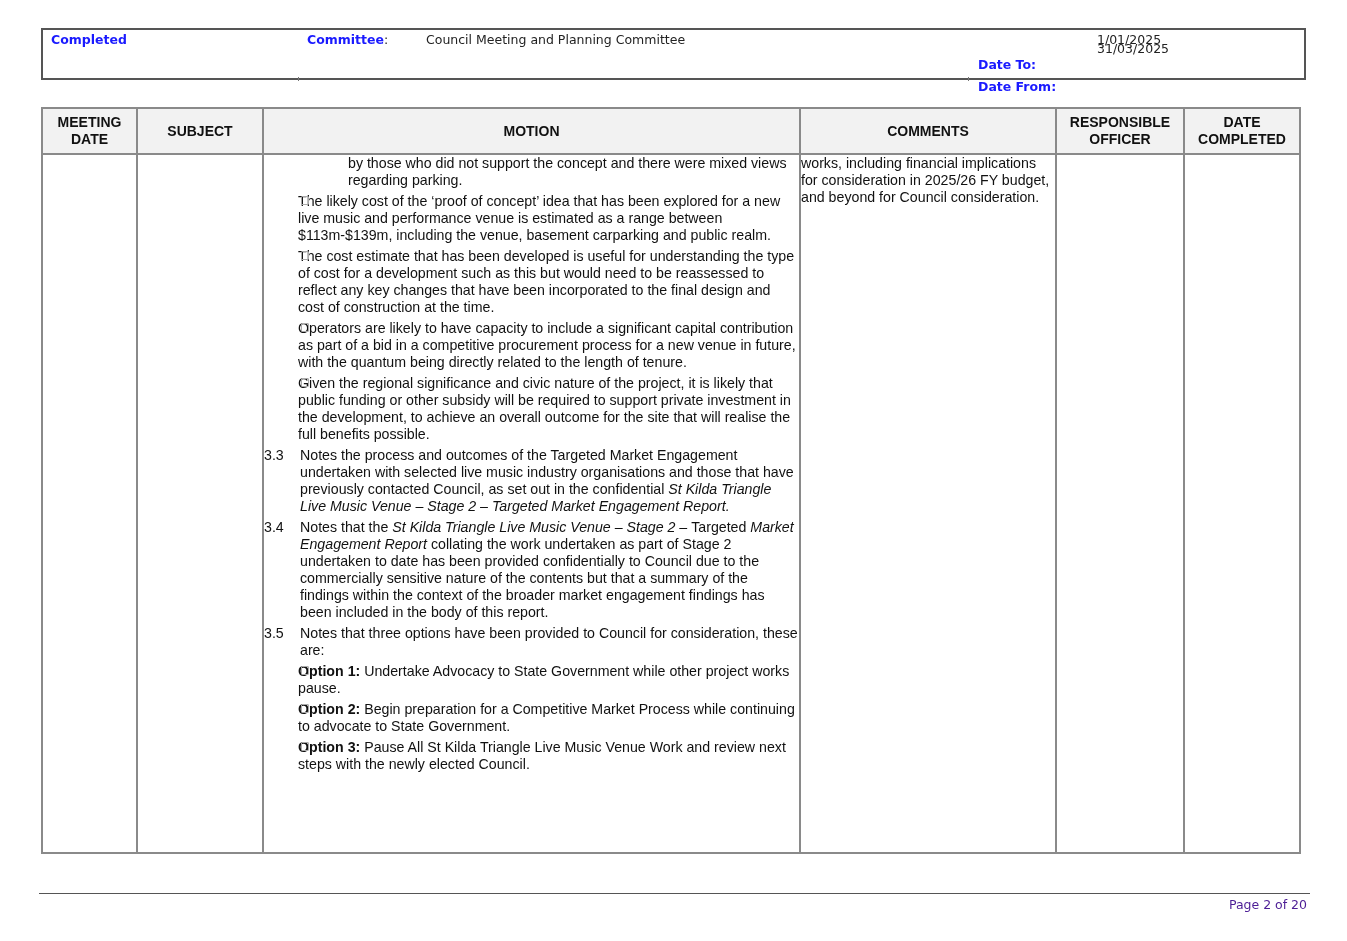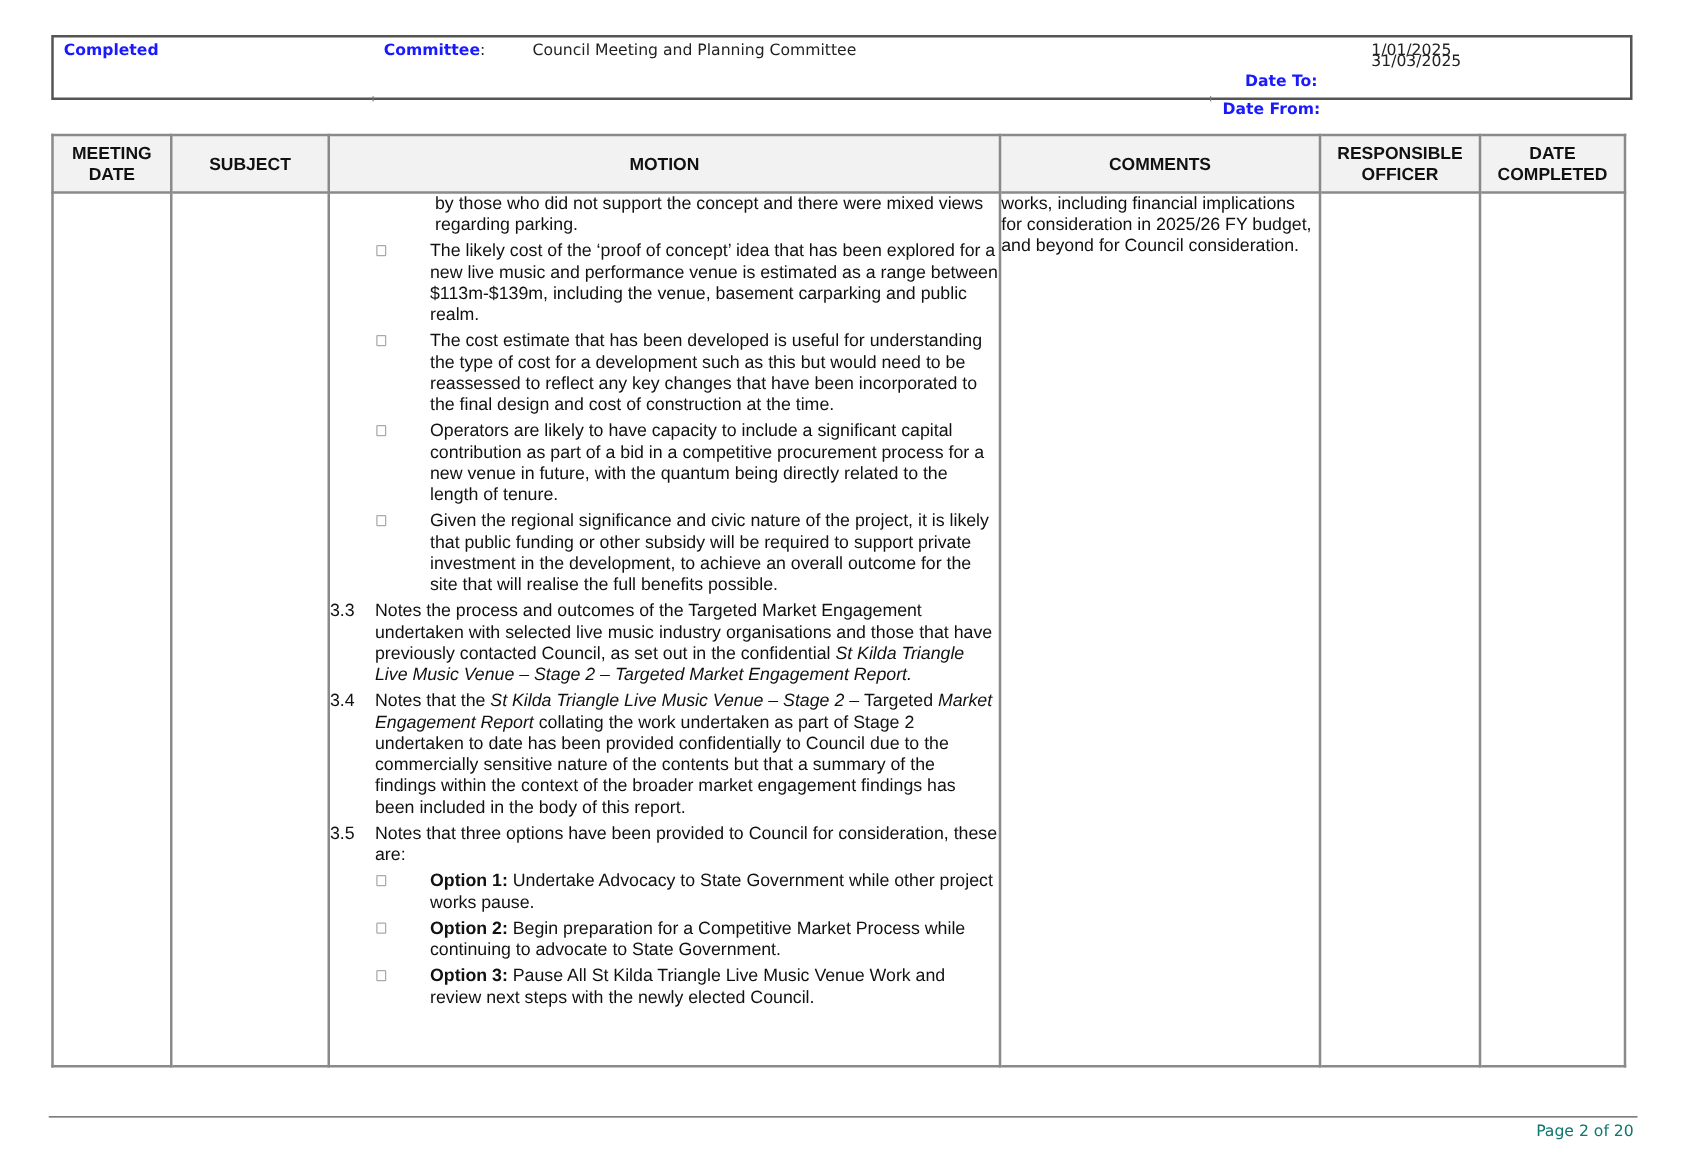--- a/index.html
+++ b/index.html
@@ -21,43 +21,43 @@
   }
   table.tracker th, table.tracker td { border: 2px solid #8a8a8a; }
   table.tracker th {
     background: #f2f2f2; font-weight: bold; font-size: 14px; line-height: 17px; height: 40px; text-align: center; padding: 2px 4px;
   }
   table.tracker td { vertical-align: top; font-size: 14.2px; line-height: 17px; height: 697px; padding: 0; }
 
   .motion { padding: 0 8px 0 10px; }
   .comments { padding: 0 8px 0 8px; }
 
-  .bullet { position: relative; padding-left: 80px; margin-bottom: 4px; }
+  .bullet { position: relative; padding-left: 34px; margin-bottom: 4px; }
   .bullet .box {
     position: absolute; left: 37px; top: 3px; width: 8px; height: 9px; border: 1px solid #aaa; border-radius: 1px; box-sizing: border-box;
   }
   .cont { padding-left: 84px; margin-bottom: 4px; }
   .num { position: relative; padding-left: 36px; margin-bottom: 4px; }
   .num .n { position: absolute; left: 0; top: 0; }
   i { font-style: italic; }
   b { font-weight: bold; }
 
   .footer-line { position: absolute; left: 39px; top: 893px; width: 1271px; height: 1px; background: #555; }
-  .page-num { position: absolute; right: 40px; top: 897px; font-family: "DejaVu Sans", sans-serif; font-size: 12.5px; color: #0f766e; }
+  .page-num { position: absolute; right: 40px; top: 897px; font-family: "DejaVu Sans", sans-serif; font-size: 12.5px; color: #4c1d95; }
 </style>
 </head>
 <body>
 
 <div class="info-box">
   <span class="lbl" style="left:8px; top:2px;">Completed</span>
   <span style="position:absolute; left:264px; top:2px;"><span class="lbl" style="position:static;text-align:right;">Committee</span><span style="color:#222;">:</span></span>
   <span class="val" style="left:383px; top:2px;">Council Meeting and Planning Committee</span>
   <span class="lbl" style="left:935px; top:2px;margin-top:47px;">Date From:</span>
   <span class="val" style="left:1054px; top:2px;">1/01/2025</span>
-  <span class="lbl" style="left:935px; top:27px;margin-left:18px;">Date To:</span>
+  <span class="lbl" style="left:935px; top:27px;">Date To:</span>
   <span class="val" style="left:1054px; top:11px;">31/03/2025</span>
   <span class="tick" style="left:255px;"></span>
   <span class="tick" style="left:925px;"></span>
 </div>
 
 <table class="tracker">
   <colgroup>
     <col style="width:95px">
     <col style="width:126px">
     <col style="width:537px">

